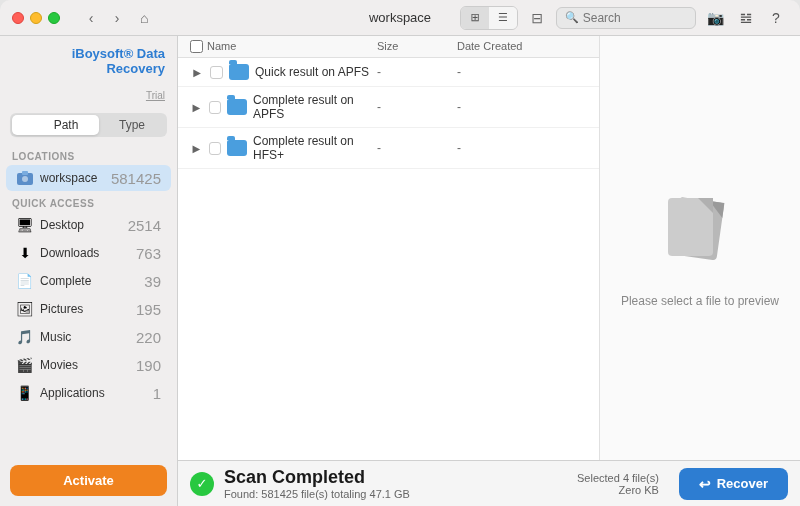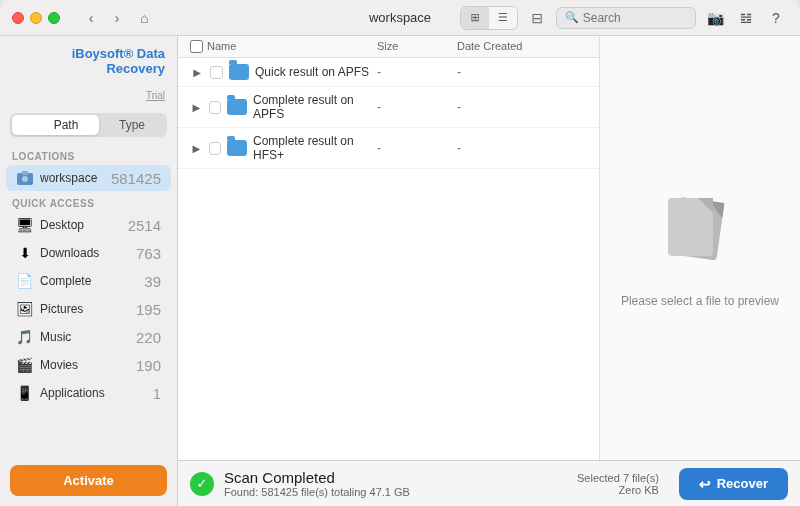--- a/index.html
+++ b/index.html
@@ -360,22 +360,22 @@
       align-items: center;
       justify-content: center;
       color: white;
       font-size: 13px;
       flex-shrink: 0;
     }
     .status-text-block {
       flex: 1;
     }
     .status-title {
-      font-size: 15px;
-      font-weight: 400;
+      font-size: 18px;
+      font-weight: 700;
       color: #1a1a1a;
     }
     .status-subtitle {
       font-size: 11px;
       color: #666;
     }
     .status-selected {
       font-size: 11px;
       color: #666;
       text-align: right;
@@ -570,21 +570,21 @@
       </div>
     </div>
 
     <div class="status-bar">
       <div class="status-icon">✓</div>
       <div class="status-text-block">
         <div class="status-title">Scan Completed</div>
         <div class="status-subtitle">Found: 581425 file(s) totaling 47.1 GB</div>
       </div>
       <div class="status-selected">
-        <div>Selected 7 file(s)</div>
+        <div>Selected 4 file(s)</div>
         <div>Zero KB</div>
       </div>
       <div class="recover-btn">
         <span class="recover-btn-icon">↩</span>
         <span>Recover</span>
       </div>
     </div>
   </div>
 </div>
 

